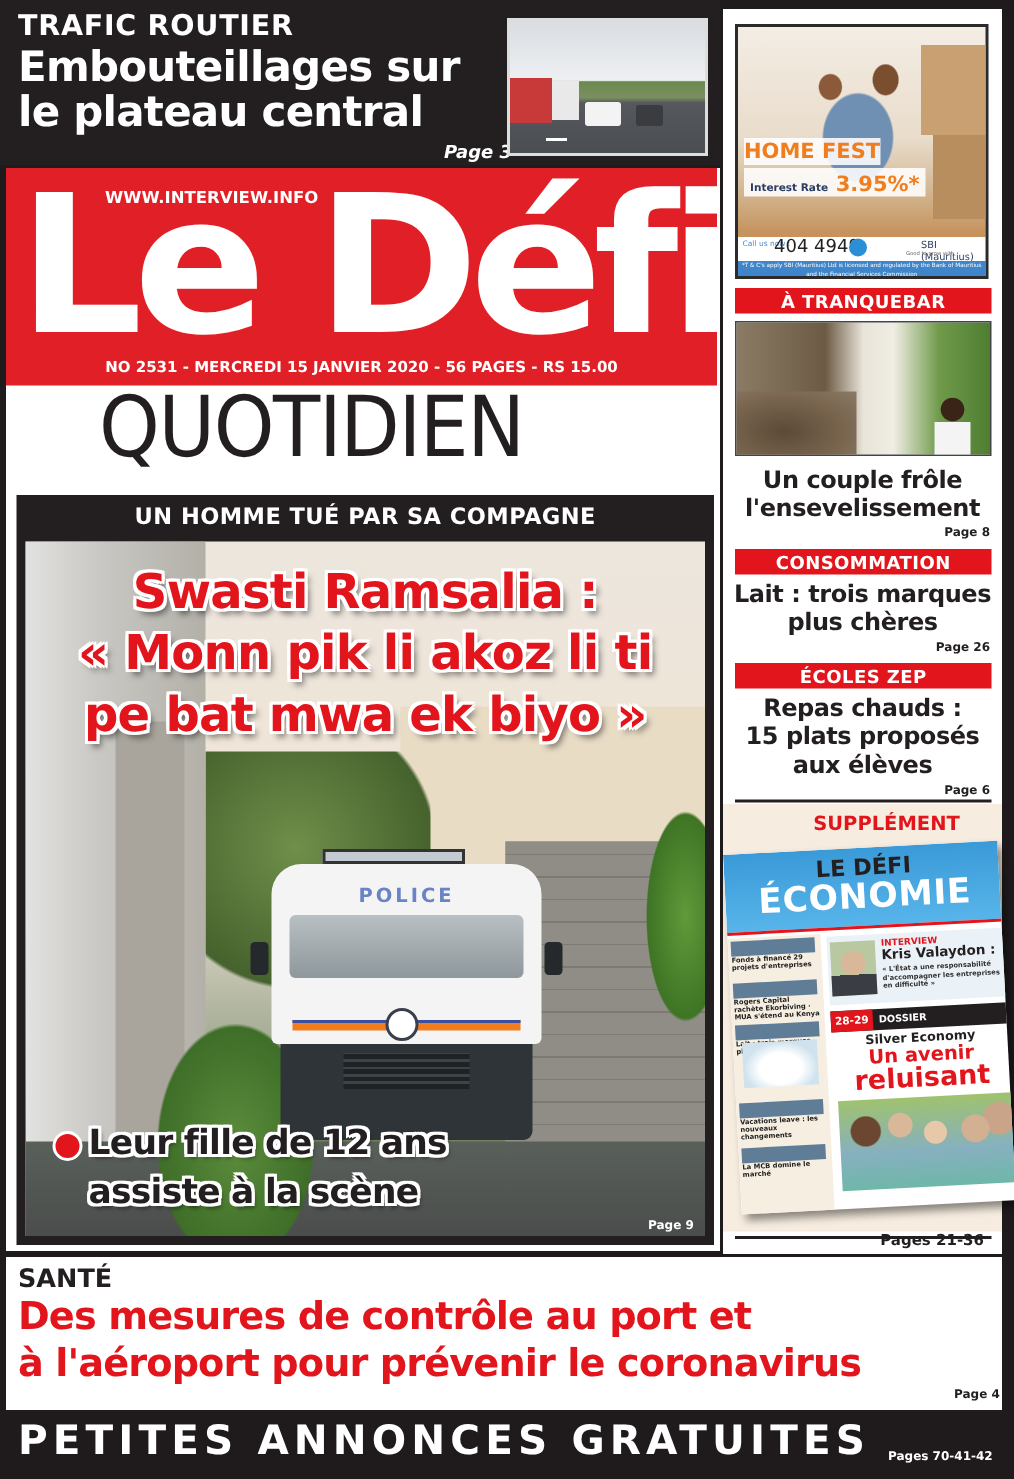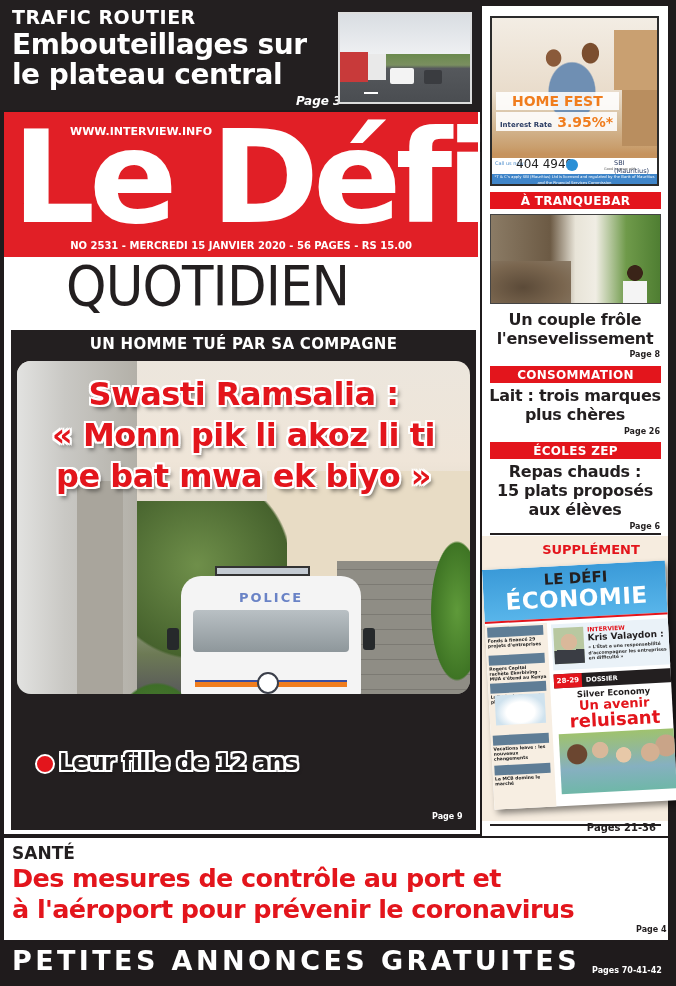--- a/index.html
+++ b/index.html
@@ -22,22 +22,22 @@
   .page-white { position: absolute; left: 4px; top: 112px; width: 476px; height: 722px; background: #fff; }
   .masthead { position: absolute; left: 4px; top: 112px; width: 474px; height: 145px; background: #e11f26; }
   .mast-url { position: absolute; left: 66px; top: 13px; color: #fff; font-weight: 700; font-size: 11px; }
   .mast-logo { position: absolute; left: 8px; top: 2px; color: #fff; font-weight: 900; font-size: 128px; line-height: 128px; letter-spacing: -6px; font-family: "DejaVu Sans", sans-serif; transform: scaleX(1.02); transform-origin: left; }
   .mast-issue { position: absolute; left: 0; width: 474px; top: 128px; text-align: center; color: #fff; font-weight: 700; font-size: 10px; }
   .quotidien { position: absolute; left: 66px; top: 254px; width: 350px; color: #231f20; font-size: 56px; line-height: 64px; letter-spacing: -1px; font-family: "DejaVu Sans", sans-serif; transform: scaleX(0.92); transform-origin: left; }
 
   
   .main-box { position: absolute; left: 11px; top: 330px; width: 465px; height: 500px; background: #231f20; }
   .main-kicker { position: absolute; left: 0; top: 5px; width: 465px; text-align: center; color: #fff; font-weight: 900; font-size: 15px; letter-spacing: 0.3px; }
-  .main-photo { position: absolute; left: 6px; top: 31px; width: 453px; height: 333px; overflow: hidden;
-    background: linear-gradient(180deg, #ece6dd 0%, #efe5d8 30%, #d8d2c4 55%, #9aa58a 75%, #6d7a55 88%, #58595a 100%); border-radius: 14px; }
+  .main-photo { position: absolute; left: 6px; top: 31px; width: 453px; height: 463px; overflow: hidden;
+    background: linear-gradient(180deg, #ece6dd 0%, #efe5d8 30%, #d8d2c4 55%, #9aa58a 75%, #6d7a55 88%, #58595a 100%); }
   .wall-left { position: absolute; left: 0; top: 0; width: 120px; height: 463px; background: linear-gradient(90deg, #e2e2e0 0%, #c9c8c4 40%, #b3b0a8 100%); }
   .wall-left .pillar { position: absolute; left: 60px; top: 120px; width: 46px; height: 300px; background: #a9a59c; }
   .trees { position: absolute; left: 120px; top: 140px; width: 150px; height: 160px; background: radial-gradient(circle at 40% 40%, #6f8f4a, #46622d 70%, transparent 72%); }
   .building-r { position: absolute; left: 250px; top: 110px; width: 203px; height: 110px; background: #e8dcc5; }
   .wall-right { position: absolute; left: 320px; top: 200px; width: 133px; height: 263px; background: repeating-linear-gradient(0deg, #8f8d85 0 14px, #7c7a73 14px 15px), #8a8880; }
   .plant-r { position: absolute; left: 410px; top: 170px; width: 60px; height: 160px; background: radial-gradient(ellipse at 50% 50%, #5f9a3a, #3e7424 60%, transparent 62%); }
   .ground { position: absolute; left: 0; top: 400px; width: 453px; height: 63px; background: linear-gradient(#59605a, #4b4d4c); }
   .bush-l { position: absolute; left: 80px; top: 310px; width: 120px; height: 153px; background: radial-gradient(ellipse at 50% 60%, #5c8c3c, #3e6e28 60%, transparent 62%); }
   .van { position: absolute; left: 150px; top: 205px; width: 210px; height: 210px; }
   .van-roofbar { position: absolute; left: 48px; top: 0; width: 95px; height: 10px; background: #c3cad2; border: 2px solid #333; }
@@ -58,21 +58,21 @@
   .main-bullet { position: absolute; left: 24px; top: 424px; width: 20px; height: 20px; border-radius: 50%; background: #e3151c; border: 2px solid #fff; }
   .main-page { position: absolute; left: 432px; top: 812px; color: #fff; font-weight: 700; font-size: 8px; }
 
   
   .right-col { position: absolute; left: 482px; top: 6px; width: 186px; height: 830px; background: #fff; }
   .ad { position: absolute; left: 8px; top: 10px; width: 169px; height: 170px; border: 2px solid #2b2b2b; overflow: hidden;
     background: linear-gradient(180deg, #f3ede4 0%, #e9dccb 45%, #d8c2a3 60%, #c99e6d 78%, #c6935e 82%); }
   .ad-box1 { position: absolute; left: 122px; top: 12px; width: 48px; height: 60px; background: #c9a071; }
   .ad-box2 { position: absolute; left: 130px; top: 72px; width: 40px; height: 56px; background: #b98e5f; }
   .ad-people { position: absolute; left: 34px; top: 16px; width: 92px; height: 96px; background: radial-gradient(ellipse at 30% 25%, #8a5a3a 0 8%, transparent 9%), radial-gradient(ellipse at 70% 20%, #7b4e2f 0 9%, transparent 10%), radial-gradient(ellipse at 50% 60%, #6f8fb3 0 35%, transparent 37%); }
-  .ad-title { position: absolute; left: 4px; top: 74px; background: rgba(255,255,255,0.88); color: #f07d1e; font-weight: 900; font-size: 14px; padding: 1px 16px; }
+  .ad-title { position: absolute; left: 4px; top: 74px; background: rgba(255,255,255,0.88); color: #f07d1e; font-weight: 900; font-size: 14px; padding: 1px 0; }
   .ad-rate { position: absolute; left: 4px; top: 94px; background: rgba(255,255,255,0.88); padding: 0 4px; white-space: nowrap; }
   .ad-rate-label { color: #2b3c63; font-weight: 700; font-size: 7px; }
   .ad-rate-val { color: #f07d1e; font-weight: 900; font-size: 14px; }
   .ad-footer { position: absolute; left: 0; top: 140px; width: 165px; height: 16px; background: #fff; }
   .ad-call { position: absolute; left: 3px; top: 2px; color: #4a8ccc; font-size: 5px; }
   .ad-phone { position: absolute; left: 24px; top: -1px; color: #222; font-size: 12px; }
   .ad-logo { position: absolute; left: 74px; top: 1px; width: 12px; height: 12px; border-radius: 50%; background: #2a8fd6; }
   .ad-bank { position: absolute; left: 90px; top: 1px; color: #2b3c63; font-weight: 400; font-size: 6.5px; margin-left: 32px; }
   .ad-tag { position: absolute; left: 112px; top: 9px; color: #666; font-size: 3.5px; }
   .ad-legal { position: absolute; left: 0; top: 156px; width: 165px; height: 12px; background: #3f85c9; color: #fff; font-size: 3.8px; text-align: center; line-height: 6px; padding-top: 0; }
@@ -177,20 +177,21 @@
     </div>
   </div>
   <div class="main-headline">
     <div>Swasti Ramsalia :</div>
     <div>« Monn pik li akoz li ti</div>
     <div>pe bat mwa ek biyo »</div>
   </div>
   <div class="main-bullet"></div>
   <div class="main-sub">
     <div>Leur fille de 12 ans</div>
+    <div>assiste à la scène</div>
   </div>
 </div>
 <div class="main-page">Page 9</div>
 
 <div class="right-col">
   <div class="ad">
     <div class="ad-box1"></div>
     <div class="ad-box2"></div>
     <div class="ad-people"></div>
     <div class="ad-title">HOME FEST</div>

